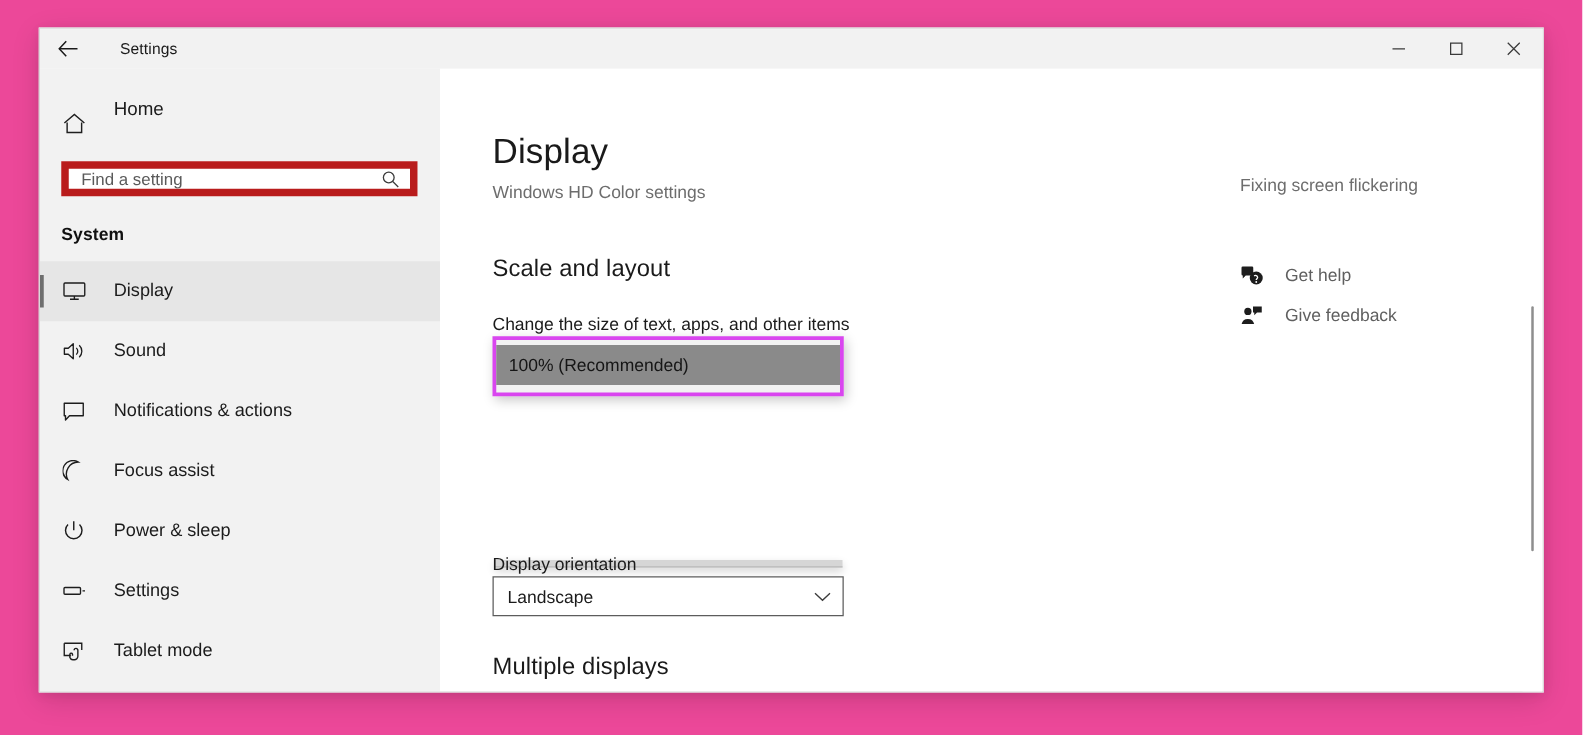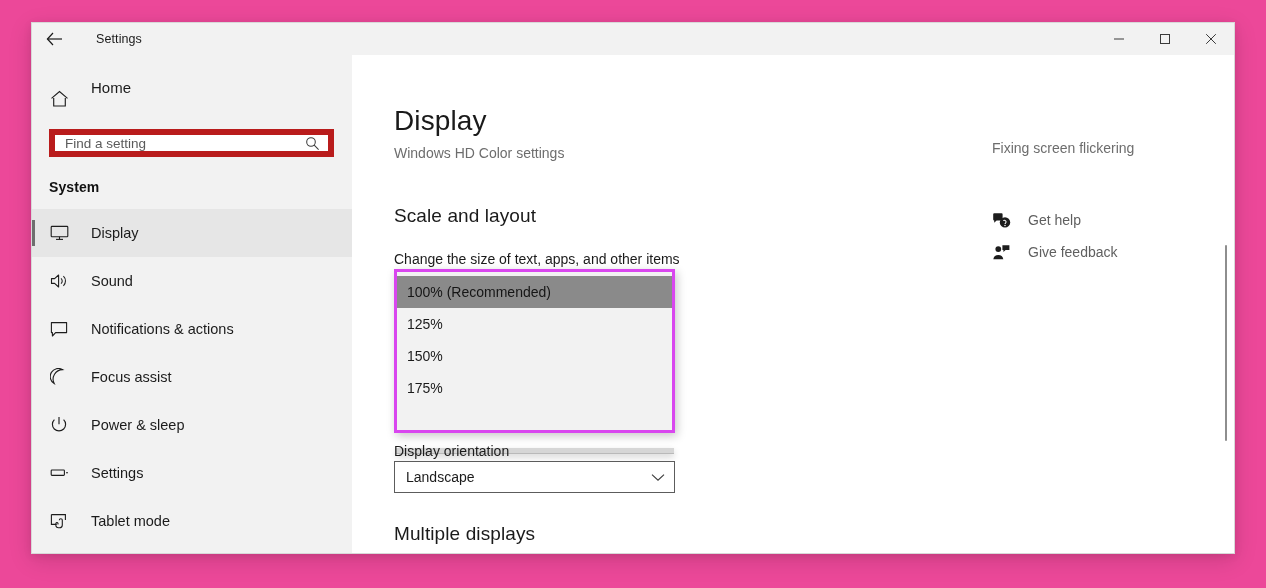--- a/index.html
+++ b/index.html
@@ -478,25 +478,20 @@
         <div class="content-inner">
 
           <h1 class="page-title">Display</h1>
           <div class="subtitle-link">Windows HD Color settings</div>
 
           <div class="group-heading" style="top:150px;">Scale and layout</div>
           <div class="field-label" style="top:196px;">Change the size of text, apps, and other items</div>
 
           <div class="combo-popup">
             <div class="combo-opt highlight">100% (Recommended)</div>
-            <div class="combo-popup-rest">
-              <div class="combo-opt">125%</div>
-              <div class="combo-opt">150%</div>
-              <div class="combo-opt">175%</div>
-            </div>
           </div>
           <div class="combo-bottom-edge"></div>
 
           <div class="field-label" style="top:388px;">Display orientation</div>
 
           <div class="combo-closed" style="top:406px;">
             <span class="val">Landscape</span>
             <span class="chev">
               <svg width="14" height="9" viewBox="0 0 14 9">
                 <path d="M1 1.6 L7 7.2 L13 1.6" fill="none" stroke="currentColor" stroke-width="1.1"></path>

